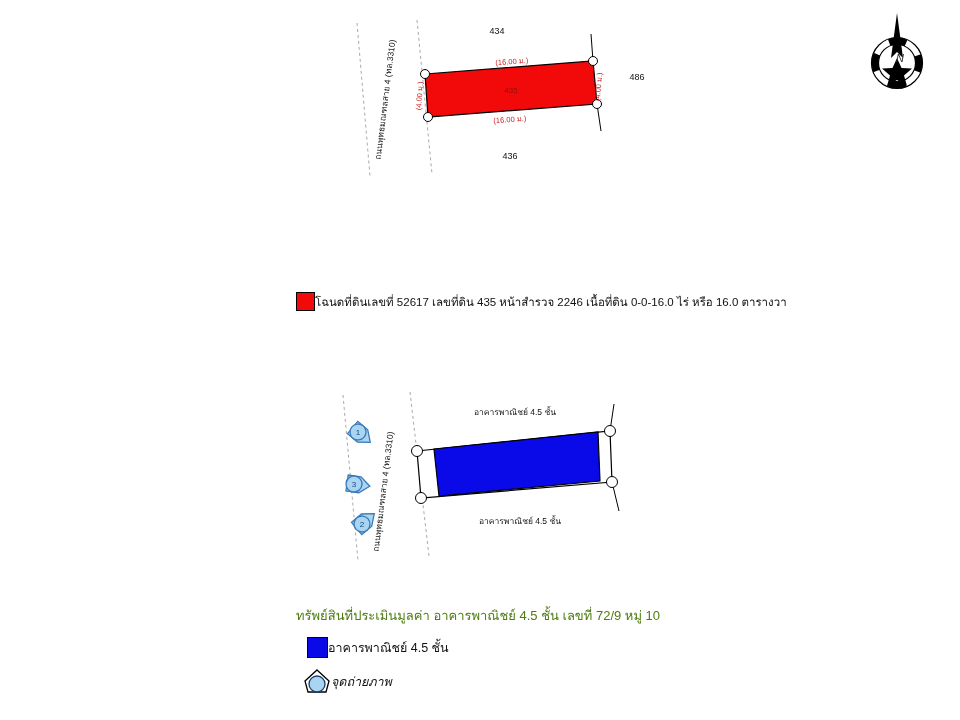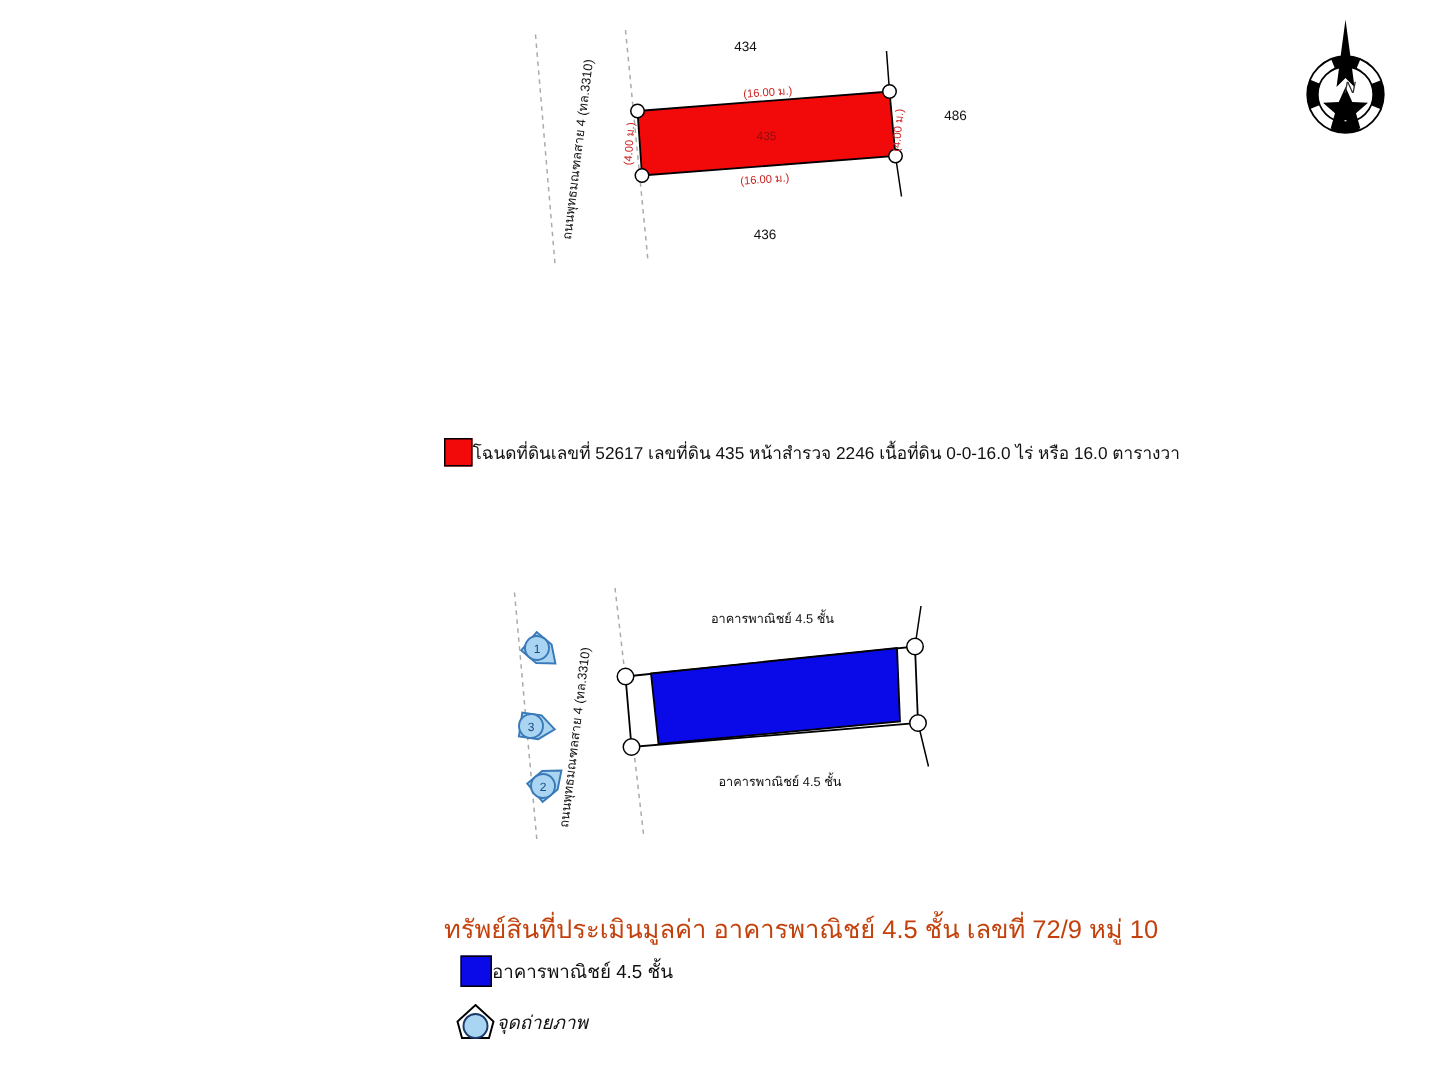--- a/index.html
+++ b/index.html
@@ -4,21 +4,21 @@
 <style>
   html,body{margin:0;padding:0;background:#fff;}
   #canvas{position:relative;width:960px;height:720px;background:#ffffff;overflow:hidden;
           font-family:"Liberation Sans","DejaVu Sans",sans-serif;color:#111;}
   .abs{position:absolute;}
   svg text{font-family:"Liberation Sans","DejaVu Sans",sans-serif;}
   .legend-row{position:absolute;display:flex;align-items:center;}
   .swatch{width:17px;height:17px;border:1px solid #000;flex:0 0 auto;}
   .legend-text{font-size:11.5px;color:#111;white-space:nowrap;}
   .legend-text-lg{font-size:12.5px;color:#111;white-space:nowrap;}
-  .title-text{font-size:17px;color:#c2410c;white-space:nowrap;}
+  .title-text{font-size:13px;color:#4d7c0f;white-space:nowrap;}
 </style>
 </head>
 <body>
 
 <div id="canvas">
 
   <svg class="abs" style="left:340px;top:8px;" width="320" height="175" viewBox="0 0 320 175">
 
     <line x1="17" y1="15" x2="30" y2="168" stroke="#aaaaaa" stroke-width="1" stroke-dasharray="3,3"></line>
     <line x1="77" y1="12" x2="92" y2="166" stroke="#aaaaaa" stroke-width="1" stroke-dasharray="3,3"></line>

